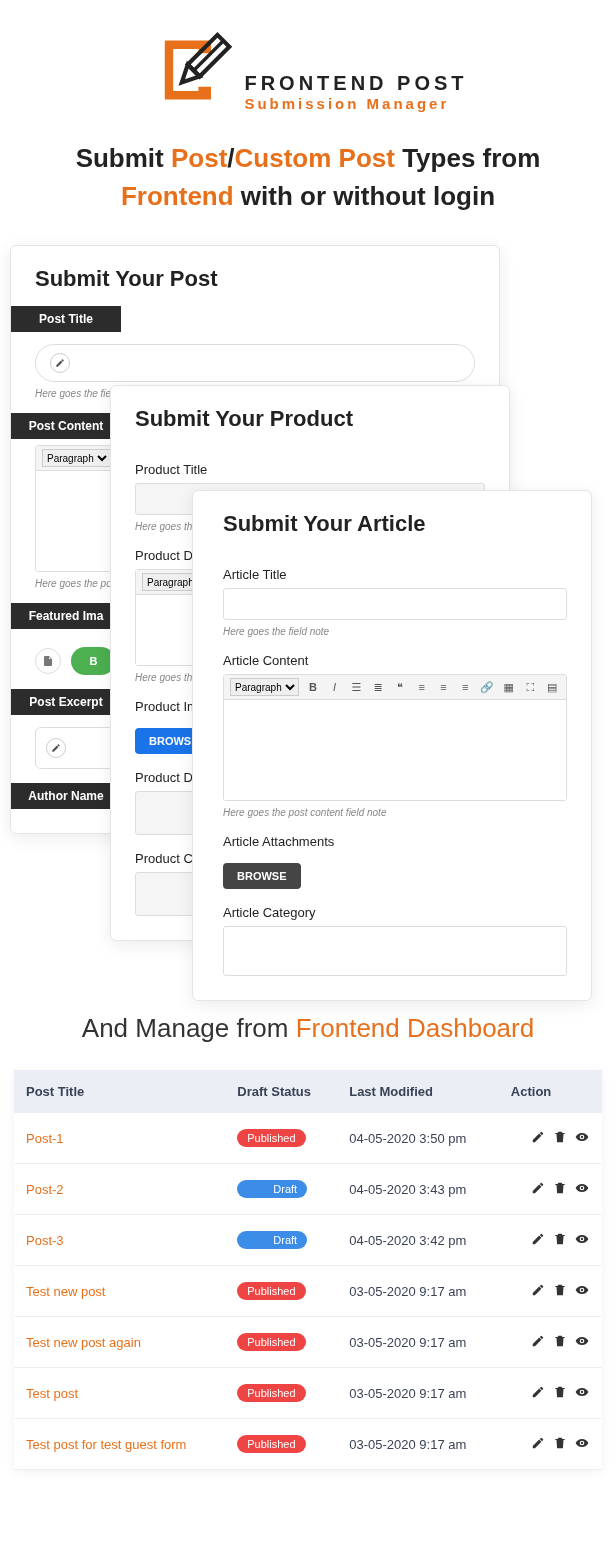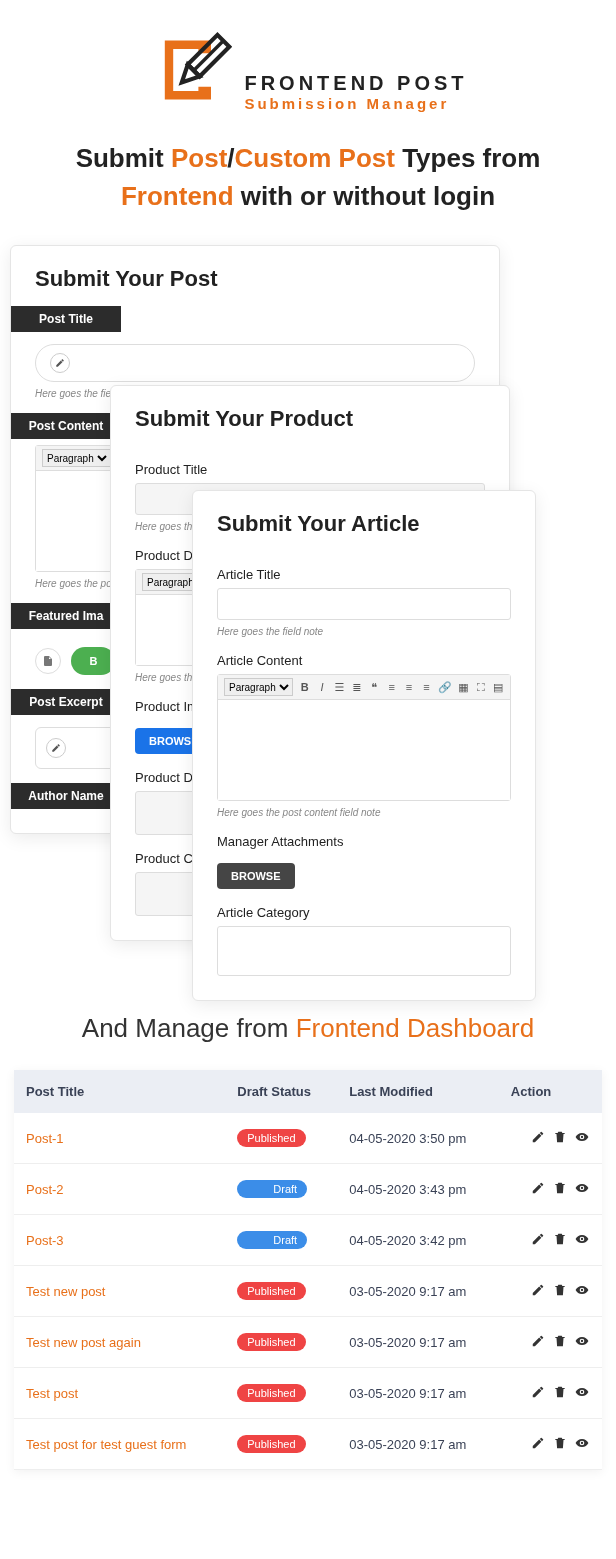--- a/index.html
+++ b/index.html
@@ -16,21 +16,21 @@
 
 .tagline { text-align: center; font-size: 26px; font-weight: 600; line-height: 1.45; color: #222; padding: 10px 14px 30px; font-family: "Segoe UI", Arial, sans-serif; }
 .tagline .accent { color: #E8701A; }
 
 
 .cards-wrap { position: relative; height: 740px; }
 
 .card { position: absolute; background: #fff; border: 1px solid #e5e5e5; box-shadow: 0 4px 18px rgba(0,0,0,0.08); border-radius: 6px; overflow: hidden; }
 .card-post { left: 10px; top: 0; width: 490px; }
 .card-product { left: 110px; top: 140px; width: 400px; }
-.card-article { left: 192px; top: 245px; width: 344px; }
+.card-article { left: 192px; top: 245px; width: 400px; padding-left: 6px; }
 
 .card-title { font-size: 22px; font-weight: 700; padding: 20px 24px 14px; font-family: "Segoe UI", Arial, sans-serif; }
 .card .inner { padding: 0 24px 24px; }
 
 .label-bar { background: #2c2c2c; color: #fff; font-size: 12px; font-weight: 600; padding: 6px 14px; display: inline-block; margin-left: -24px; width: 110px; text-align: center;}
 
 .input-pill { border: 1px solid #ddd; border-radius: 22px; height: 38px; display: flex; align-items: center; padding: 0 14px; margin-top: 12px; }
 .pencil-ico { width: 20px; height: 20px; border: 1px solid #ccc; border-radius: 50%; display: flex; align-items: center; justify-content: center; }
 .pencil-ico svg { width: 10px; height: 10px; fill:#555;}
 .note { font-size: 10px; font-style: italic; color: #888; margin-top: 6px; }
@@ -200,21 +200,21 @@
           <span class="tb-btn">≡</span>
           <span class="tb-btn">🔗</span>
           <span class="tb-btn">▦</span>
           <span class="tb-btn">⛶</span>
           <span class="tb-btn">▤</span>
         </div>
         <div class="area"></div>
       </div>
       <div class="note">Here goes the post content field note</div>
 
-      <div class="plain-label">Manager Attachments</div>
+      <div class="plain-label">Article Attachments</div>
       <span class="btn btn-dark">BROWSE</span>
 
       <div class="plain-label">Article Category</div>
       <div class="plain-input white" style="height:50px;"></div>
     </div>
   </div>
 
 </div>
 
 <div class="tagline2">

